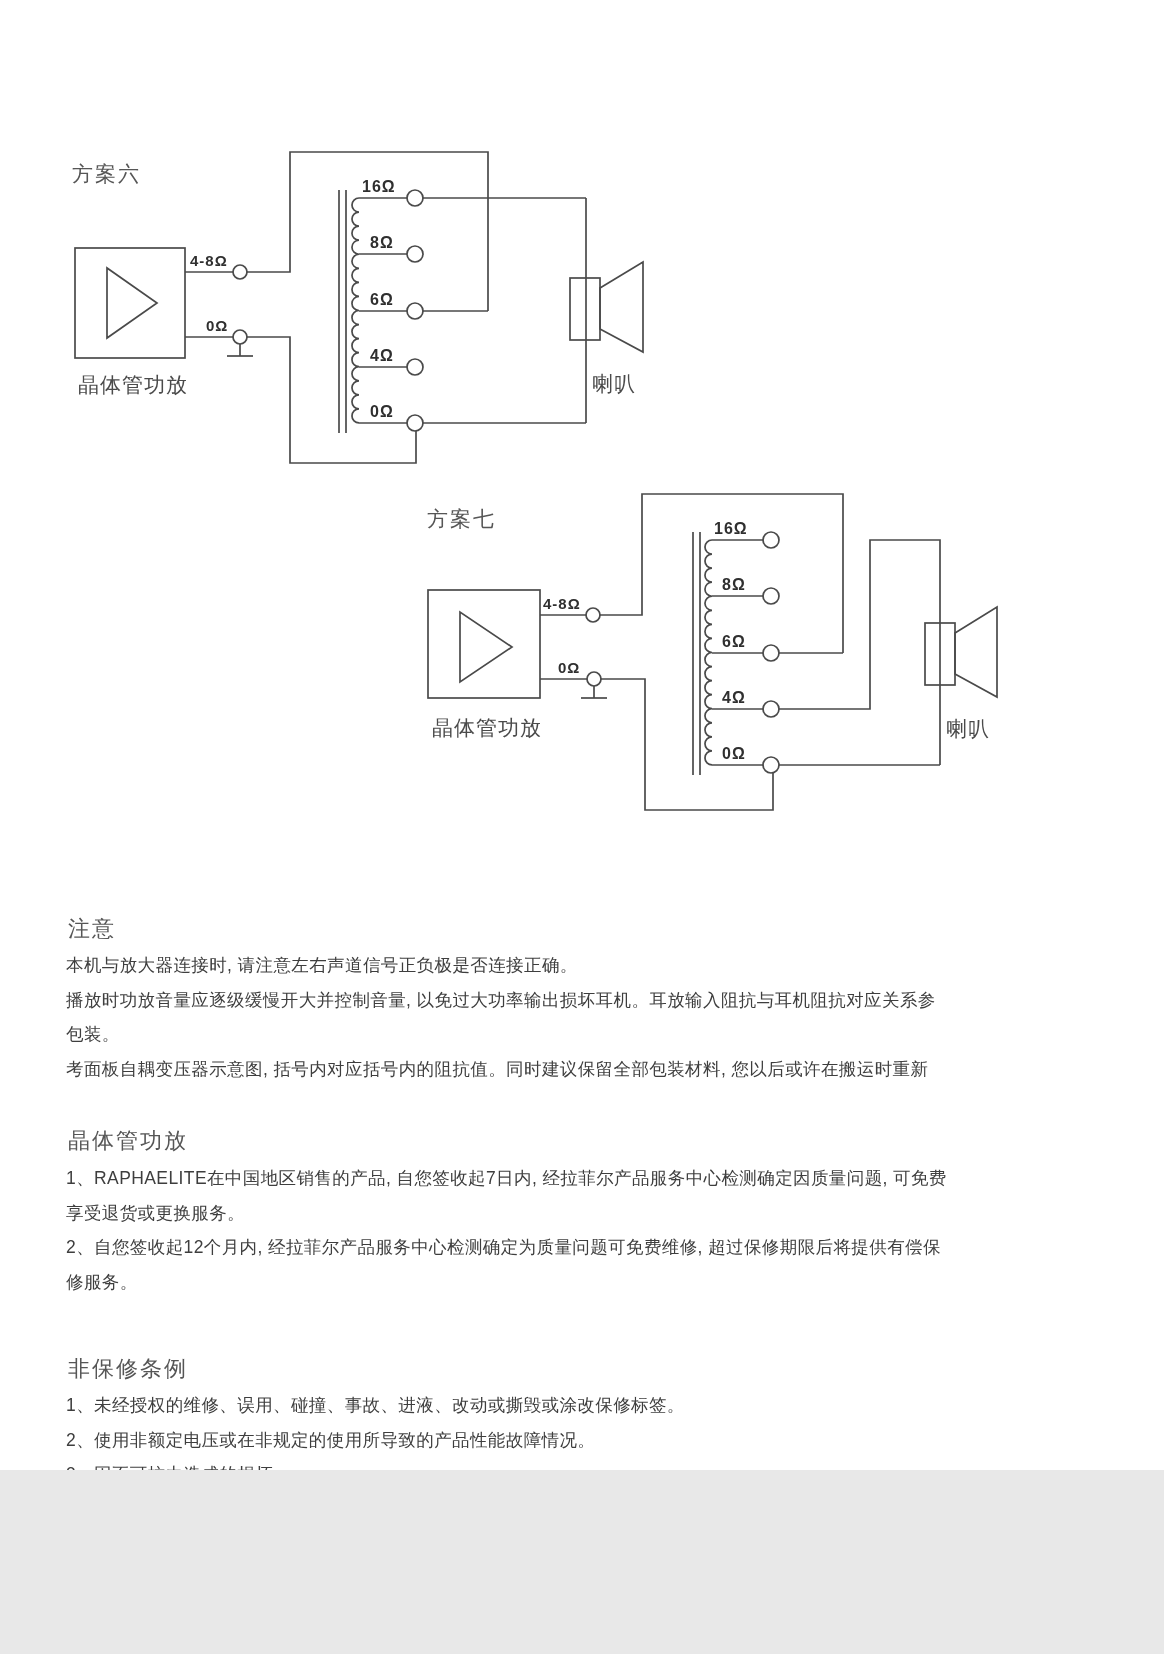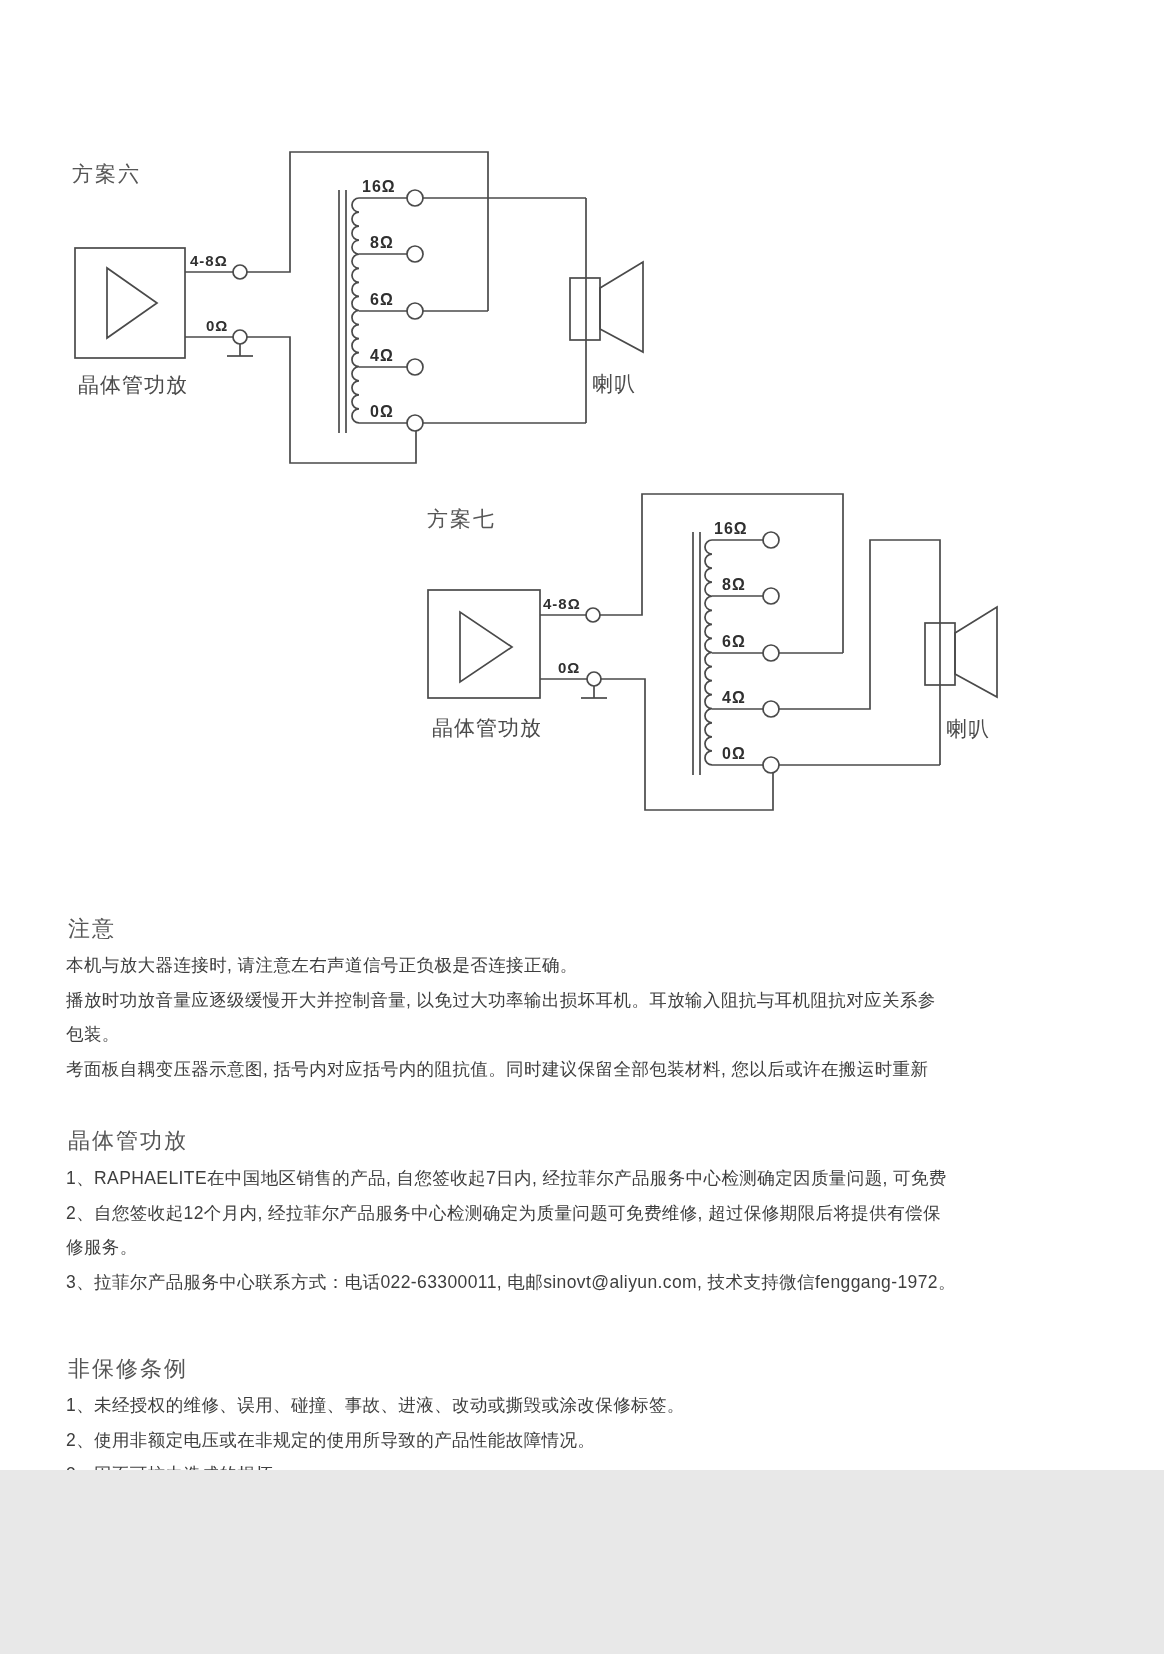--- a/index.html
+++ b/index.html
@@ -189,23 +189,23 @@
   <div class="bodyblock" style="top:948px">
     <div class="bline">本机与放大器连接时, 请注意左右声道信号正负极是否连接正确。</div>
     <div class="bline">播放时功放音量应逐级缓慢开大并控制音量, 以免过大功率输出损坏耳机。耳放输入阻抗与耳机阻抗对应关系参</div>
     <div class="bline">包装。</div>
     <div class="bline">考面板自耦变压器示意图, 括号内对应括号内的阻抗值。同时建议保留全部包装材料, 您以后或许在搬运时重新</div>
   </div>
 
   <div class="heading" style="top:1126px">晶体管功放</div>
   <div class="bodyblock" style="top:1161px">
     <div class="bline">1、RAPHAELITE在中国地区销售的产品, 自您签收起7日内, 经拉菲尔产品服务中心检测确定因质量问题, 可免费</div>
+    <div class="bline">享受退货或更换服务。</div>
     <div class="bline">2、自您签收起12个月内, 经拉菲尔产品服务中心检测确定为质量问题可免费维修, 超过保修期限后将提供有偿保</div>
     <div class="bline">修服务。</div>
-    <div class="bline">3、拉菲尔产品服务中心联系方式：电话022-63300011, 电邮sinovt@aliyun.com, 技术支持微信fenggang-1972。</div>
   </div>
 
   <div class="heading" style="top:1354px">非保修条例</div>
   <div class="bodyblock" style="top:1388px">
     <div class="bline">1、未经授权的维修、误用、碰撞、事故、进液、改动或撕毁或涂改保修标签。</div>
     <div class="bline">2、使用非额定电压或在非规定的使用所导致的产品性能故障情况。</div>
     <div class="bline">3、因不可抗力造成的损坏。</div>
   </div>
 
   <div class="wm">

